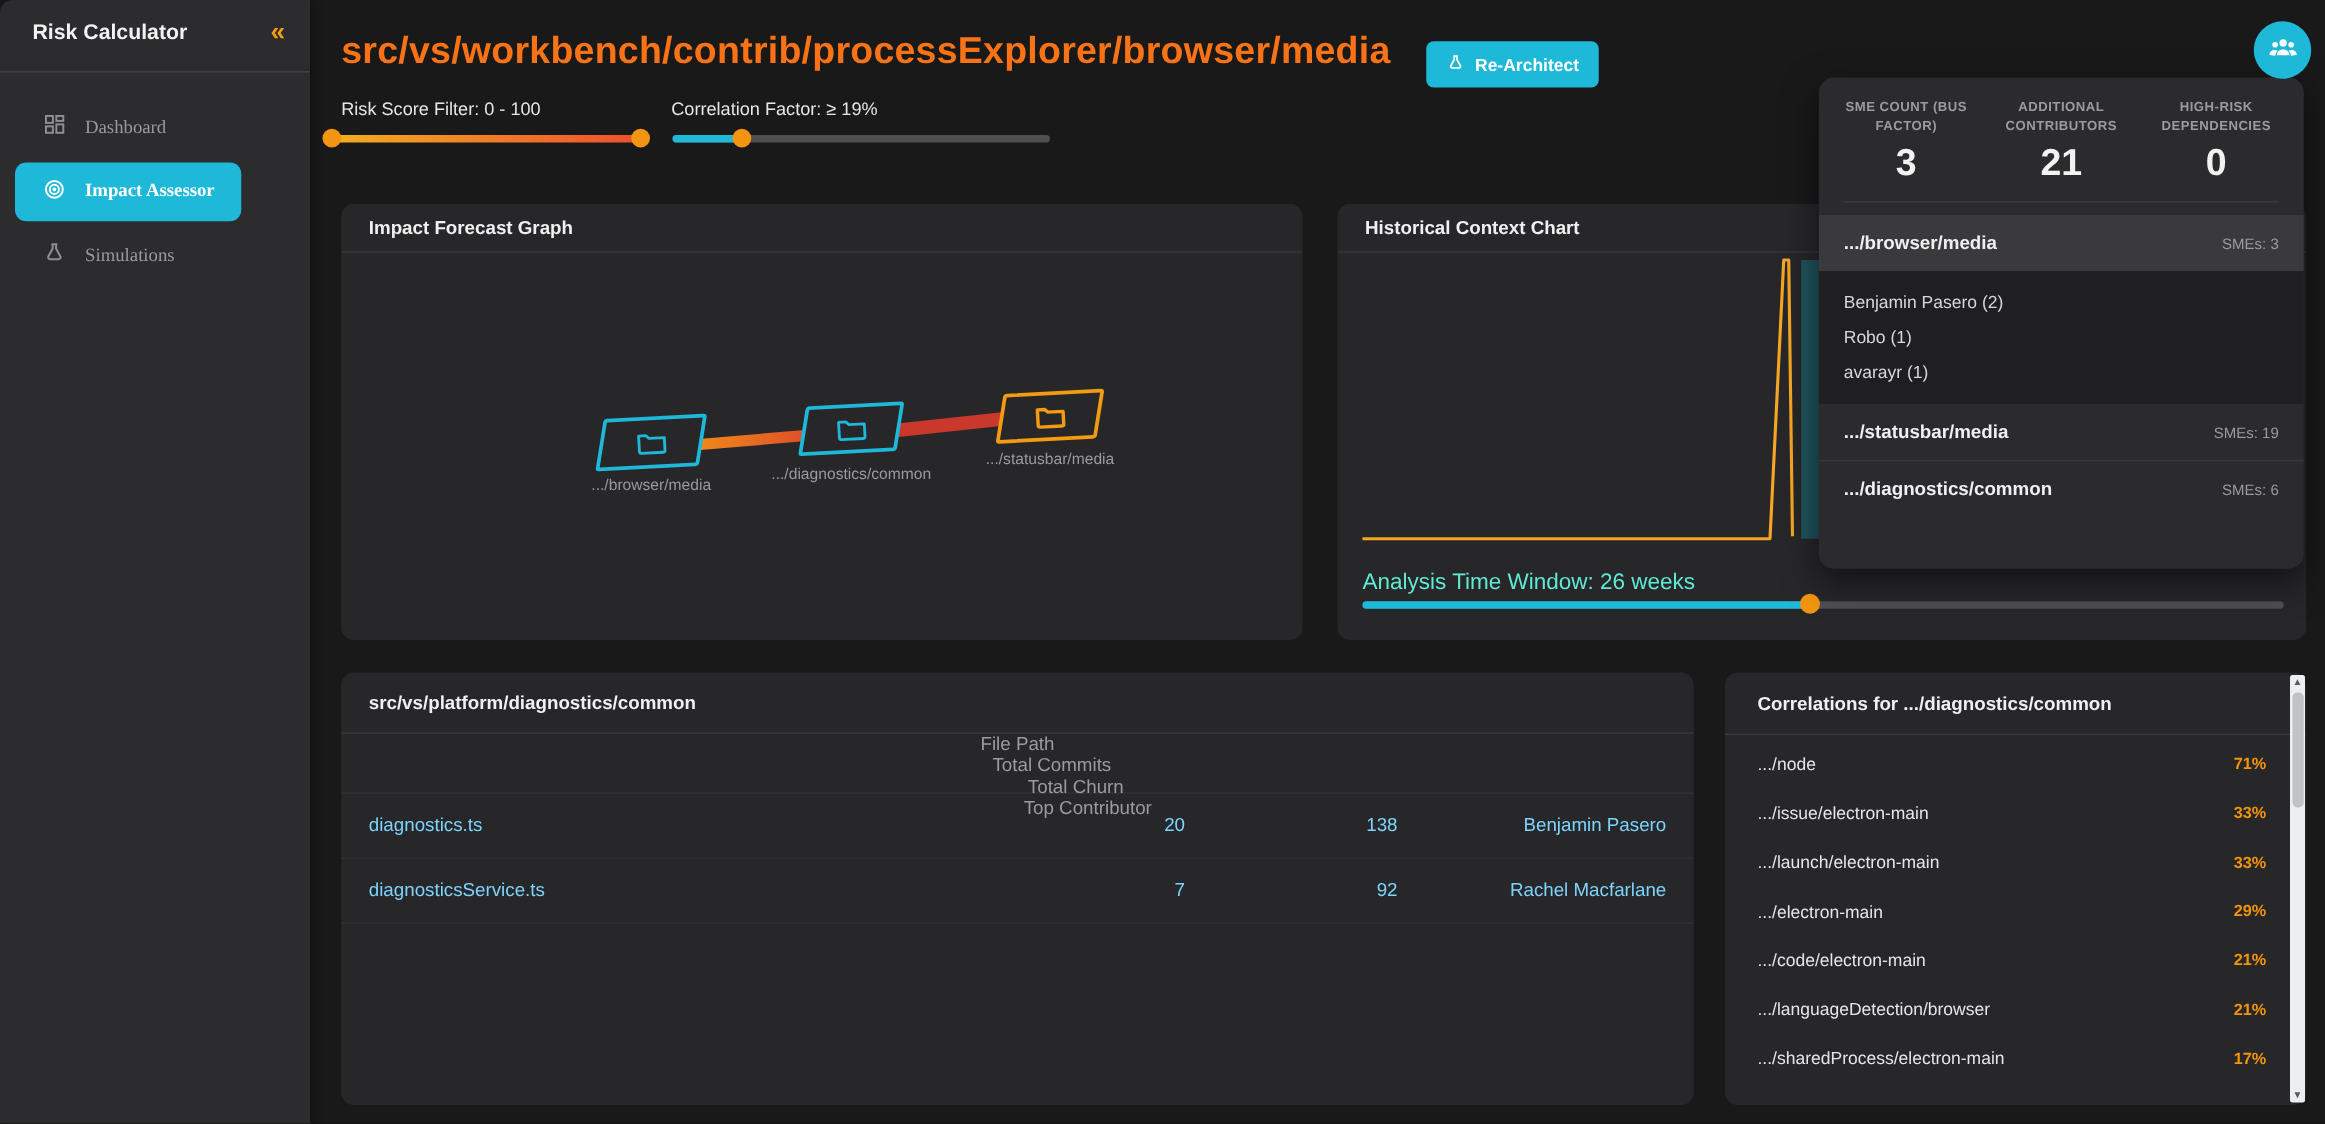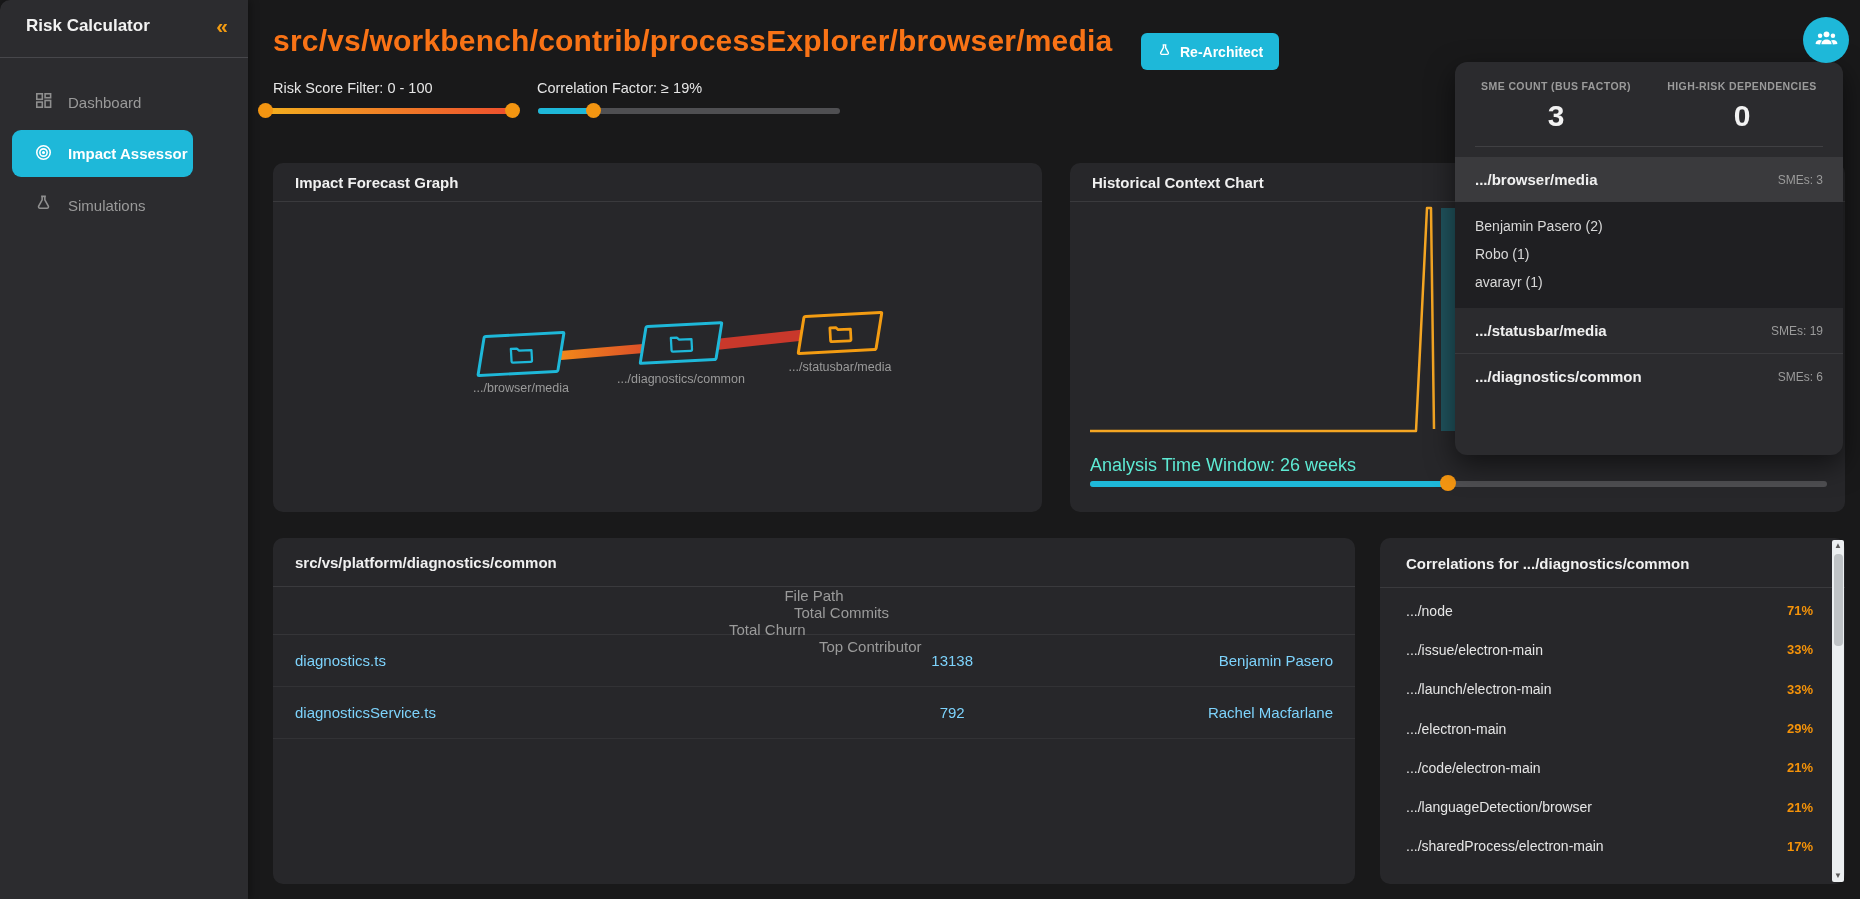--- a/index.html
+++ b/index.html
@@ -9,21 +9,21 @@
     background:#19191a; font-family:"Liberation Sans","DejaVu Sans",sans-serif;
     color:#ececec;
   }
   
   .sidebar{ position:absolute; left:0; top:0; width:248px; height:899px;
     background:#2c2c2f; border-radius:10px 0 0 0; box-shadow:2px 0 8px rgba(0,0,0,.35); z-index:6;}
   .sb-header{ height:58px; padding:16px 20px 0 26px; display:flex; justify-content:space-between; align-items:flex-start;
     border-bottom:1px solid #47474b;}
   .sb-title{ font-size:17px; font-weight:bold; color:#f2f2f2; }
   .sb-collapse{ font-size:21px; font-weight:bold; color:#f39c12; line-height:20px; cursor:pointer;}
-  .sb-nav{ padding-top:22px; }
+  .sb-nav{ padding-top:22px;font-family:Liberation Serif, serif; }
   .sb-item{ height:44px; display:flex; align-items:center; gap:15px; padding-left:34px;
     color:#9a9a9a; font-size:15px; cursor:pointer;}
   .sb-item svg{ width:19px; height:19px; stroke:#8f8f8f; }
   .sb-item-active{ height:47px; width:181px; margin:6px 0 6px 12px; border-radius:9px;
     background:#1eb8d9; color:#ffffff; font-weight:bold; padding-left:22px;}
   .sb-item-active svg{ stroke:#ffffff; }
   
   .page-title{ position:absolute; left:273px; top:24px; font-size:30px; font-weight:bold; color:#f97316; letter-spacing:.2px;}
   .btn-re{ position:absolute; left:1141px; top:33px; height:37px; padding:0 16px;
     background:#1eb8d9; border:none; border-radius:6px; color:#fff; font-weight:bold; font-size:14px;
@@ -64,21 +64,21 @@
   .p-row .ps{ font-size:12px; color:#9b9b9b;}
   .p-sub{ background:#1f1f22; padding:10px 20px 12px 20px;}
   .p-sub div{ font-size:14px; color:#d8d8d8; line-height:28px;}
   .p-row.bd{ border-bottom:1px solid #3a3a3d;}
   
   .t-head, .t-row{ display:flex; align-items:center; padding:0 22px;}
   .t-head{ height:48px; color:#9b9b9b; font-size:15px; border-bottom:1px solid #353538;flex-direction:column;}
   .t-row{ height:52px; font-size:15px; color:#7dd3fc; border-bottom:1px solid #323235; cursor:pointer;}
   .c-file{ flex:1; text-align:left;}
   .c-commits{ width:150px; text-align:right;}
-  .c-churn{ width:170px; }
+  .c-churn{ width:170px; text-align:right;}
   .c-contrib{ width:215px; text-align:right;}
   
   .corr-rows{ padding-top:3px;}
   .corr-row{ height:39.3px; display:flex; justify-content:space-between; align-items:center;
     padding:0 32px 0 26px; cursor:pointer;}
   .corr-label{ font-size:14px; color:#e6e6e6;}
   .corr-pct{ font-size:13px; font-weight:bold; color:#f59309;}
   .scrollbar{ position:absolute; right:1px; top:2px; width:12px; height:342px; background:#eceff1;
     border-radius:2px; z-index:5; cursor:pointer;}
   .sb-arrow{ position:absolute; left:0; width:12px; height:12px; color:#5a5a5a; font-size:8px;
@@ -209,20 +209,24 @@
     </div>
   </div>
 
   <div class="panel">
     <div class="stats">
       <div class="stat">
         <div class="stat-label">SME COUNT (BUS FACTOR)</div>
         <div class="stat-value">3</div>
       </div>
       <div class="stat">
+        <div class="stat-label">ADDITIONAL CONTRIBUTORS</div>
+        <div class="stat-value">21</div>
+      </div>
+      <div class="stat">
         <div class="stat-label">HIGH-RISK DEPENDENCIES</div>
         <div class="stat-value">0</div>
       </div>
     </div>
     <div class="p-div"></div>
     <div class="p-row hl">
       <span class="pl">.../browser/media</span>
       <span class="ps">SMEs: 3</span>
     </div>
     <div class="p-sub">
@@ -243,21 +247,21 @@
   <div class="card" style="left:273px;top:538px;width:1082px;height:346px">
     <div class="card-head" style="padding:16px 22px 15px 22px">src/vs/platform/diagnostics/common</div>
     <div class="t-head">
       <span class="c-file">File Path</span>
       <span class="c-commits">Total Commits</span>
       <span class="c-churn">Total Churn</span>
       <span class="c-contrib">Top Contributor</span>
     </div>
     <div class="t-row">
       <span class="c-file">diagnostics.ts</span>
-      <span class="c-commits">13</span>
+      <span class="c-commits">20</span>
       <span class="c-churn">138</span>
       <span class="c-contrib">Benjamin Pasero</span>
     </div>
     <div class="t-row">
       <span class="c-file">diagnosticsService.ts</span>
       <span class="c-commits">7</span>
       <span class="c-churn">92</span>
       <span class="c-contrib">Rachel Macfarlane</span>
     </div>
   </div>

